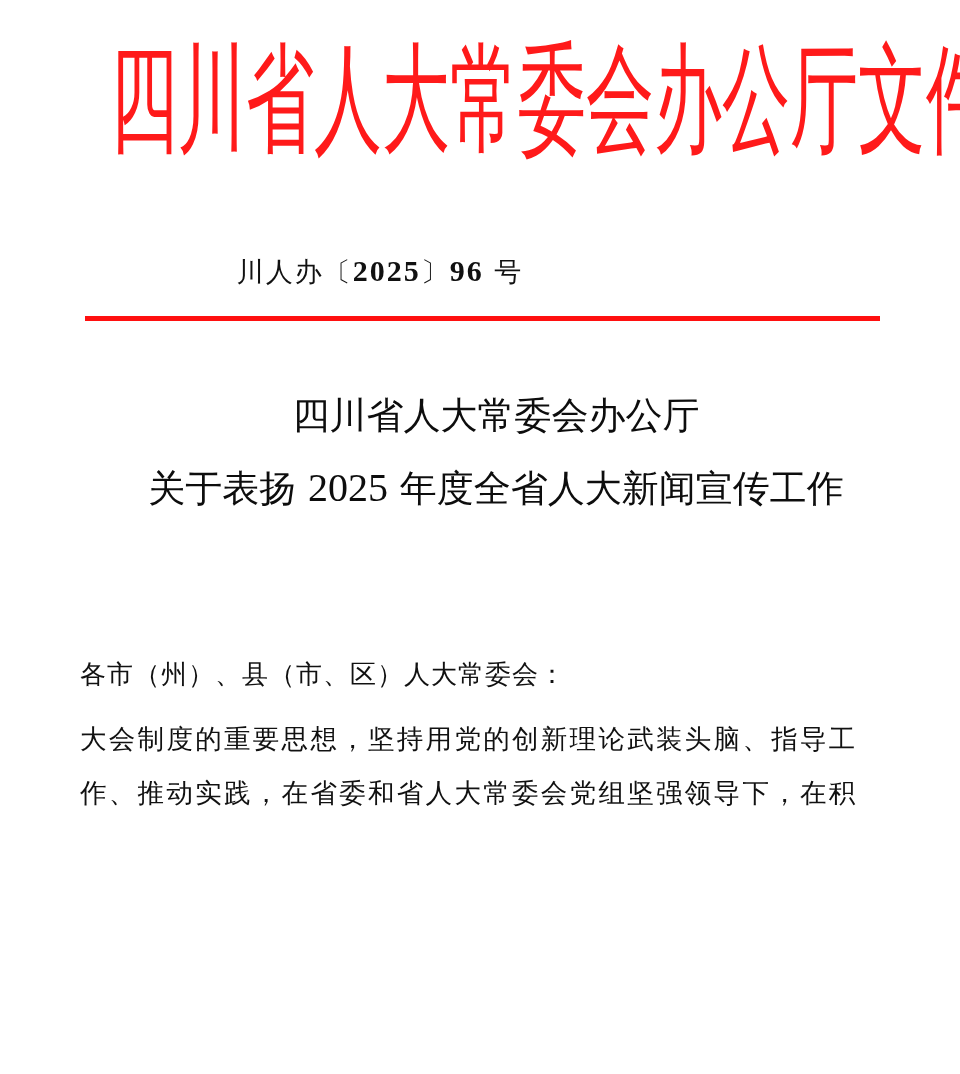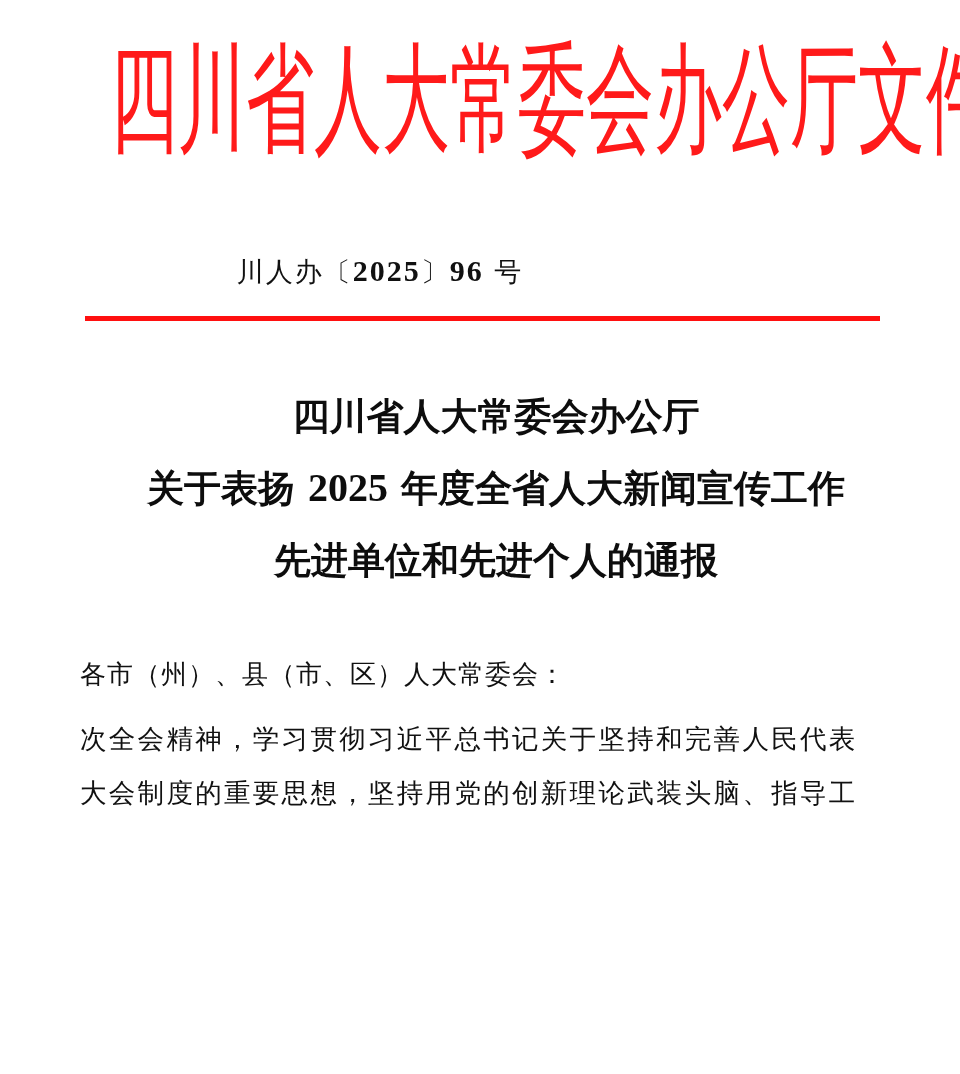--- a/index.html
+++ b/index.html
@@ -61,21 +61,21 @@
     }
     .title-block {
       position: absolute;
       left: 0;
       top: 380px;
       width: 960px;
       text-align: center;
     }
     .title-line {
       font-family: "DejaVu Serif", "Liberation Serif", serif;
-      font-weight: bold;
+      font-weight: normal;
       font-size: 37px;
       line-height: 72px;
       color: #0d0d0d;
       letter-spacing: 0px;
       padding-left: 32px;
     }
     .title-line .yr {
       font-family: "Liberation Serif", "DejaVu Serif", serif;
       font-size: 40px;
     }
@@ -139,21 +139,20 @@
 
 <div class="red-rule"></div>
 
 <div class="title-block">
   <div class="title-line">四川省人大常委会办公厅</div>
   <div class="title-line">
     <span>关于表扬</span>
     <span class="yr">2025</span>
     <span>年度全省人大新闻宣传工作</span>
   </div>
-  <div class="title-line">先进单位和先进个人的通报</div>
 </div>
 
 <div class="salutation">各市（州）、县（市、区）人大常委会：</div>
 
 <div class="body-text">
-  <div class="body-line">次全会精神，学习贯彻习近平总书记关于坚持和完善人民代表</div>
   <div class="body-line">大会制度的重要思想，坚持用党的创新理论武装头脑、指导工</div>
+  <div class="body-line">作、推动实践，在省委和省人大常委会党组坚强领导下，在积</div>
 </div>
 
 </body></html>

